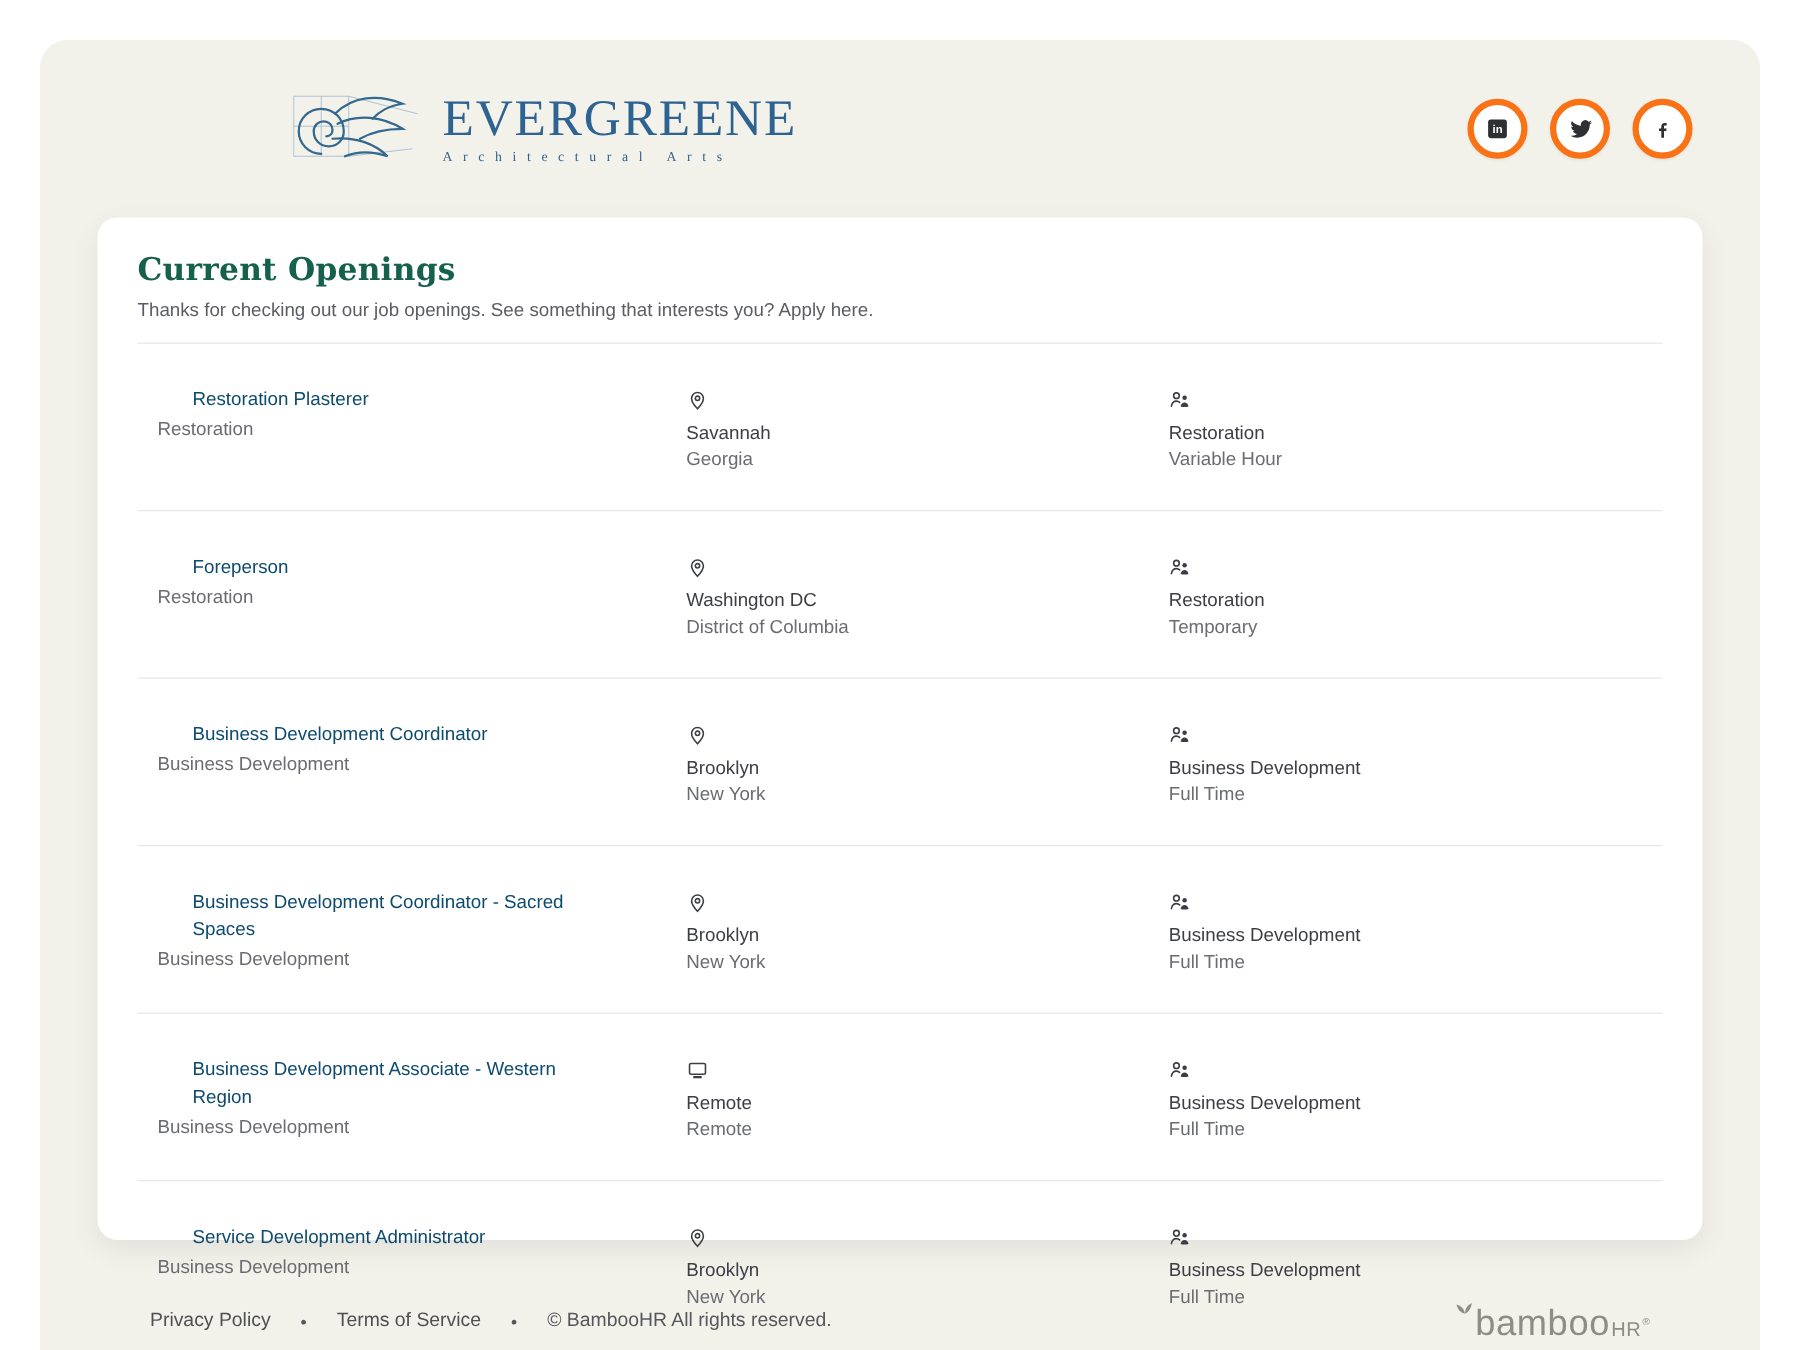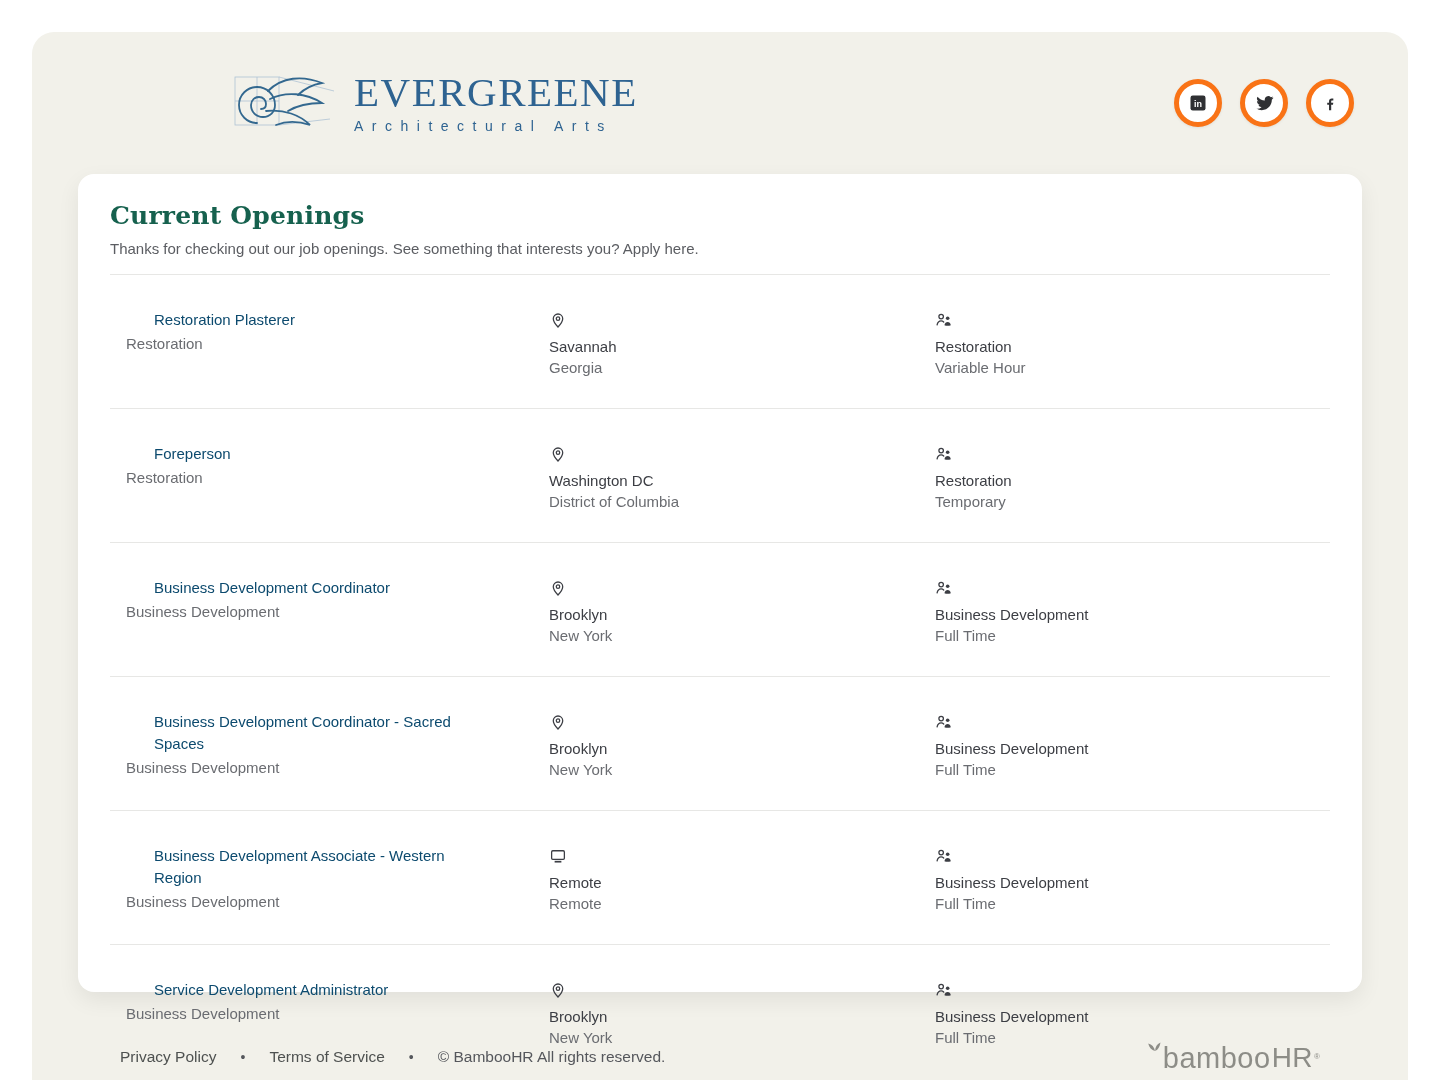--- a/index.html
+++ b/index.html
@@ -25,22 +25,22 @@
     height:108px;
   }
   .logo { display:flex; align-items:center; gap:16px; }
   .logo-text { display:flex; flex-direction:column; }
   .logo-name {
     font-family:Liberation Serif, serif;
     font-size:41px; line-height:1; letter-spacing:1.5px;
     color:#2e6391; white-space:nowrap;
   }
   .logo-sub {
-    font-family:Liberation Sans, sans-serif;
-    font-size:14px; letter-spacing:8.5px; margin-top:5px;
+    font-family:Liberation Serif, serif;
+    font-size:11px; letter-spacing:8.5px; margin-top:5px;
     color:#2e6391; white-space:nowrap;
   }
   .social { display:flex; gap:18px; }
   .social-btn {
     width:48px; height:48px; border-radius:50%;
     background:#ffffff; border:5px solid #f97316;
     box-shadow:0 1px 3px rgba(0,0,0,.07);
     display:flex; align-items:center; justify-content:center;
     cursor:pointer;
   }
@@ -94,21 +94,21 @@
   .footer-left a { color:#4e5150; text-decoration:none; cursor:pointer; }
   .dot { color:#55575c; font-size:14px; }
   .brand {
     display:flex; align-items:flex-end; color:#8d8d87; line-height:1;
     cursor:default;
   }
   .brand-leaf { margin:0 0 16px -2px; }
   .brand-bamboo {
     font-size:29px; letter-spacing:.5px; font-weight:400;
   }
-  .brand-hr { font-size:28px; letter-spacing:.5px; margin:0 0 1px 1px; }
+  .brand-hr { font-size:16px; letter-spacing:.5px; margin:0 0 1px 1px; }
   .brand-reg { font-size:8px; margin:0 0 12px 1px; }
 </style>
 </head>
 <body>
 
 <div class="page">
 
   <header>
     <div class="logo">
       <span>

